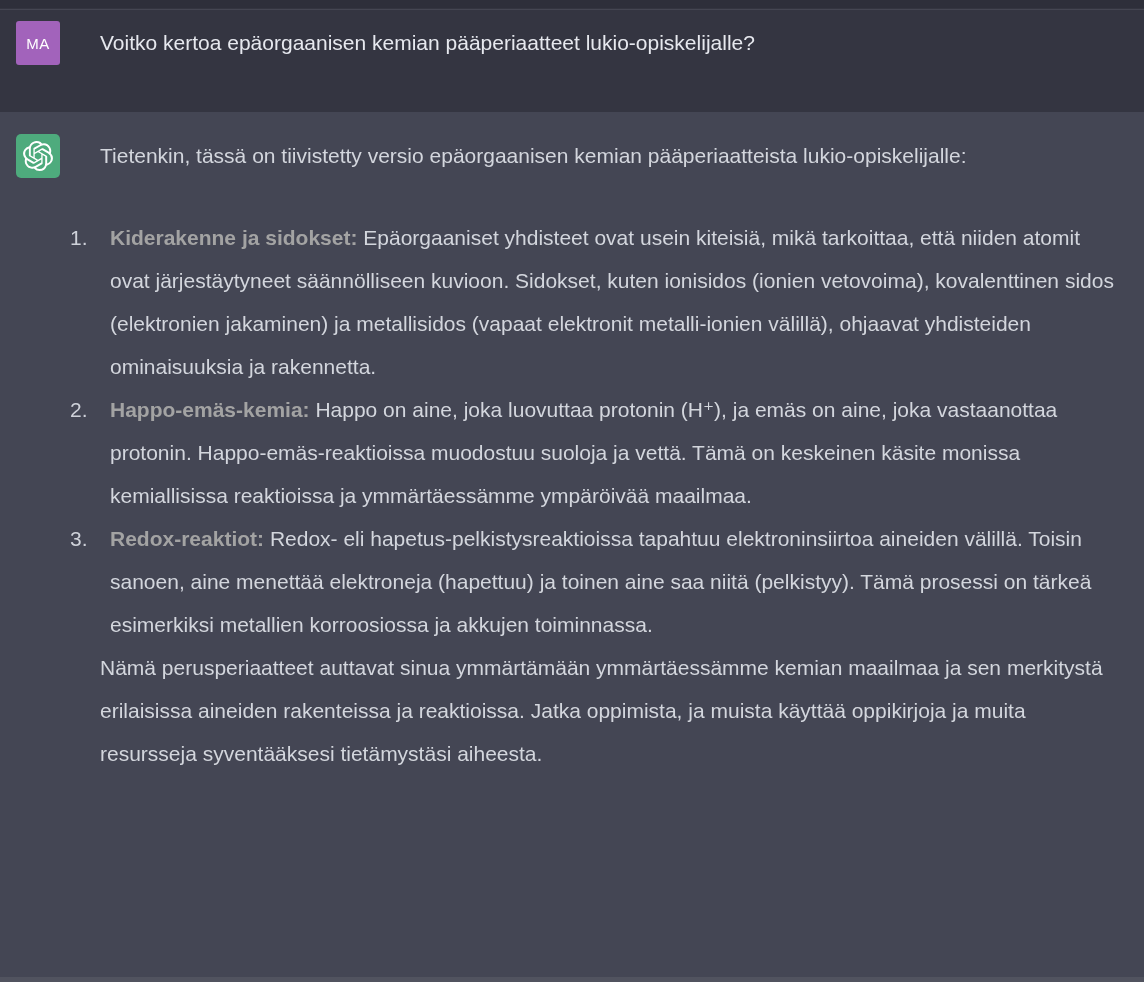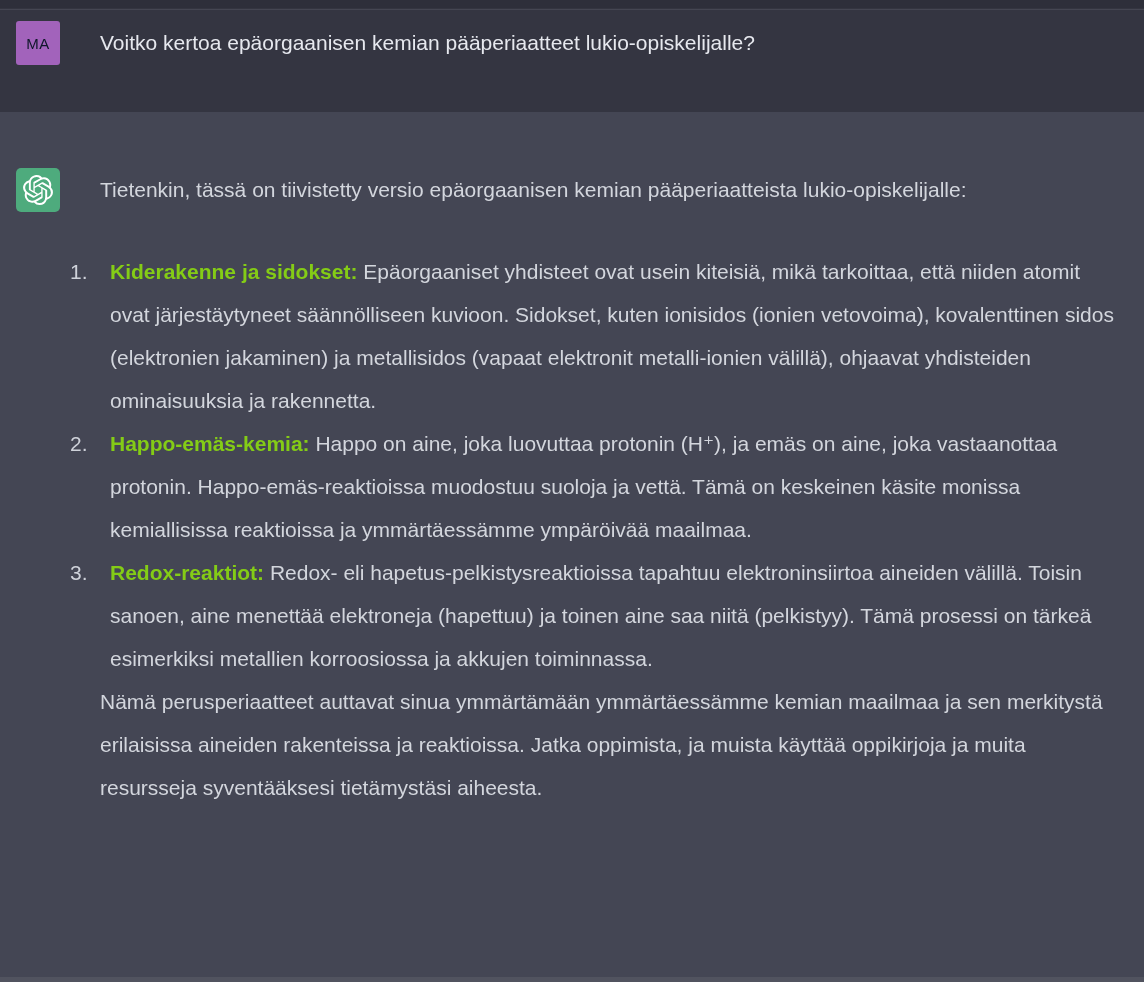--- a/index.html
+++ b/index.html
@@ -28,38 +28,38 @@
   }
 
   .user-section {
     background: #343541;
     padding-top: 11px;
     padding-bottom: 47px;
   }
 
   .assistant-section {
     background: #444654;
-    padding-top: 56px;
+    padding-top: 22px;
     padding-bottom: 16px;
     min-height: 864px;
   }
 
   .avatar {
     width: 44px;
     height: 44px;
     border-radius: 3px;
     flex-shrink: 0;
     display: flex;
     align-items: center;
     justify-content: center;
   }
   .avatar-user { background: #a263bb; }
   .avatar-assistant { background: #4eab7d; border-radius: 5px; }
   .avatar-initials {
-    color: #0f172a;
+    color: #ffffff;
     font-size: 15px;
     letter-spacing: 0.5px;
   }
 
   .msg-text {
     font-size: 21px;
     line-height: 43px;
     color: #d3d6dd;
     width: 1014px;
     max-width: 1014px;
@@ -73,21 +73,21 @@
   }
   .list-row { display: flex; }
   .list-marker {
     width: 40px;
     flex-shrink: 0;
     color: #cfd2da;
   }
   .list-body { flex: 1; }
   .list-title {
     font-weight: bold;
-    color: #84cc16;
+    color: #a3a3a3;
   }
 
   .outro { margin-top: 41px; }
 
   .bottom-bar {
     position: absolute;
     left: 0;
     bottom: 0;
     width: 100%;
     height: 5px;

